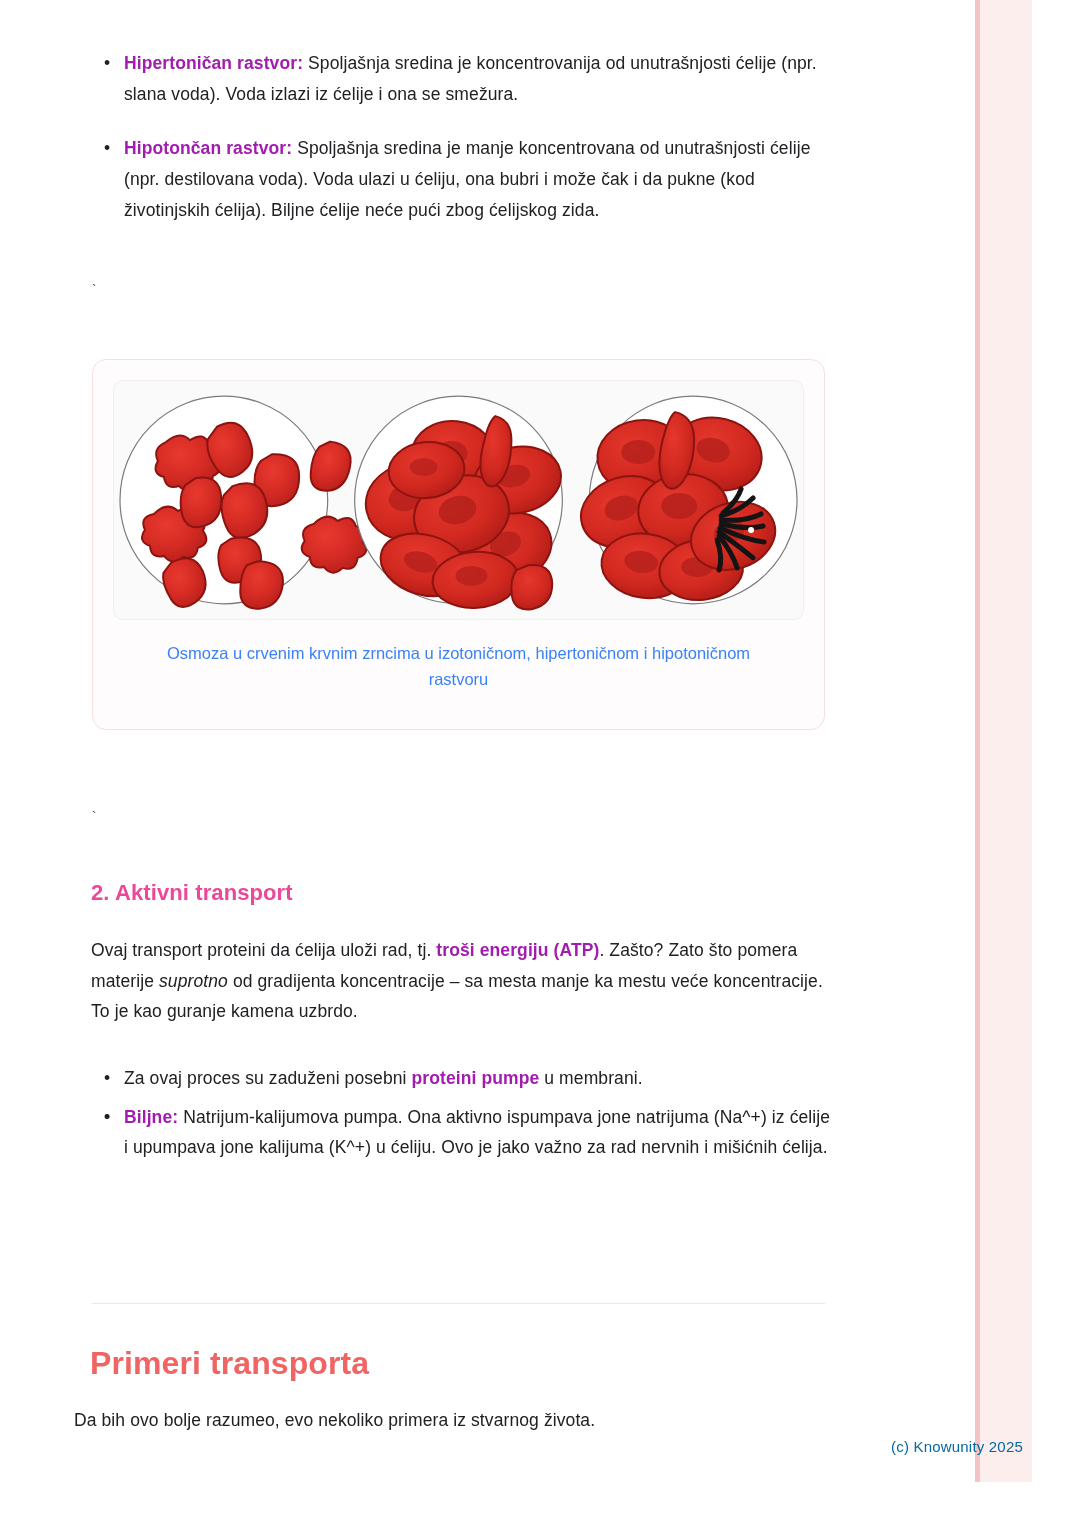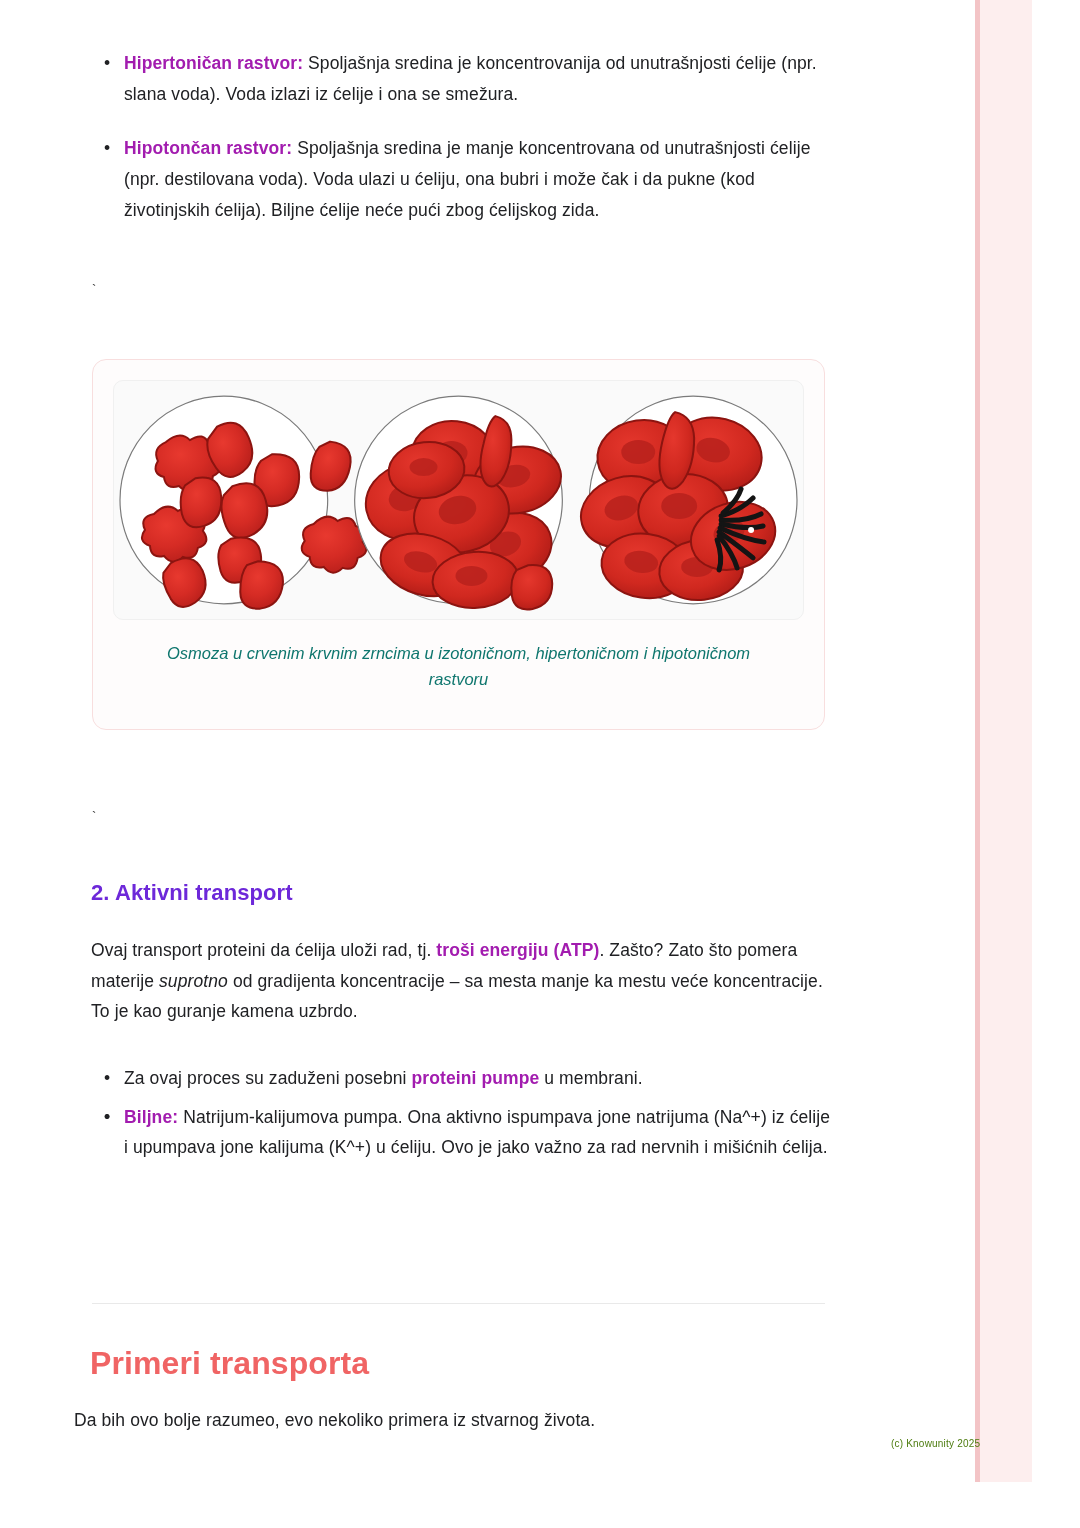--- a/index.html
+++ b/index.html
@@ -92,32 +92,31 @@
     border-radius: 10px;
     height: 240px;
     display: flex;
     align-items: center;
     justify-content: center;
     overflow: hidden;
   }
   .figure-caption {
     margin-top: 20px;
     text-align: center;
-    font-style: italic;
     font-size: 16.5px;
     line-height: 1.6;
-    color: #0f766e;
+    color: #3b82f6;
     padding: 0 40px 16px 40px;
   }
 
   
   .h-sub {
     font-size: 22px;
     font-weight: 600;
-    color: #6d28d9;
+    color: #ec4899;
     margin: 0;
     letter-spacing: 0.1px;
   }
   .h-main {
     font-size: 32px;
     font-weight: 700;
     color: #f06464;
     margin: 0;
     letter-spacing: 0.1px;
   }
@@ -137,22 +136,22 @@
     border: 0;
     margin: 0;
     width: 733px;
   }
 
   
   #watermark {
     position: absolute;
     left: 891px;
     top: 1438px;
-    font-size: 10px;
-    color: #4d7c0f;
+    font-size: 15px;
+    color: #0369a1;
     letter-spacing: 0.2px;
     white-space: nowrap;
   }
 
   
   .abs { position: absolute; }
 </style>
 </head>
 <body>
 

